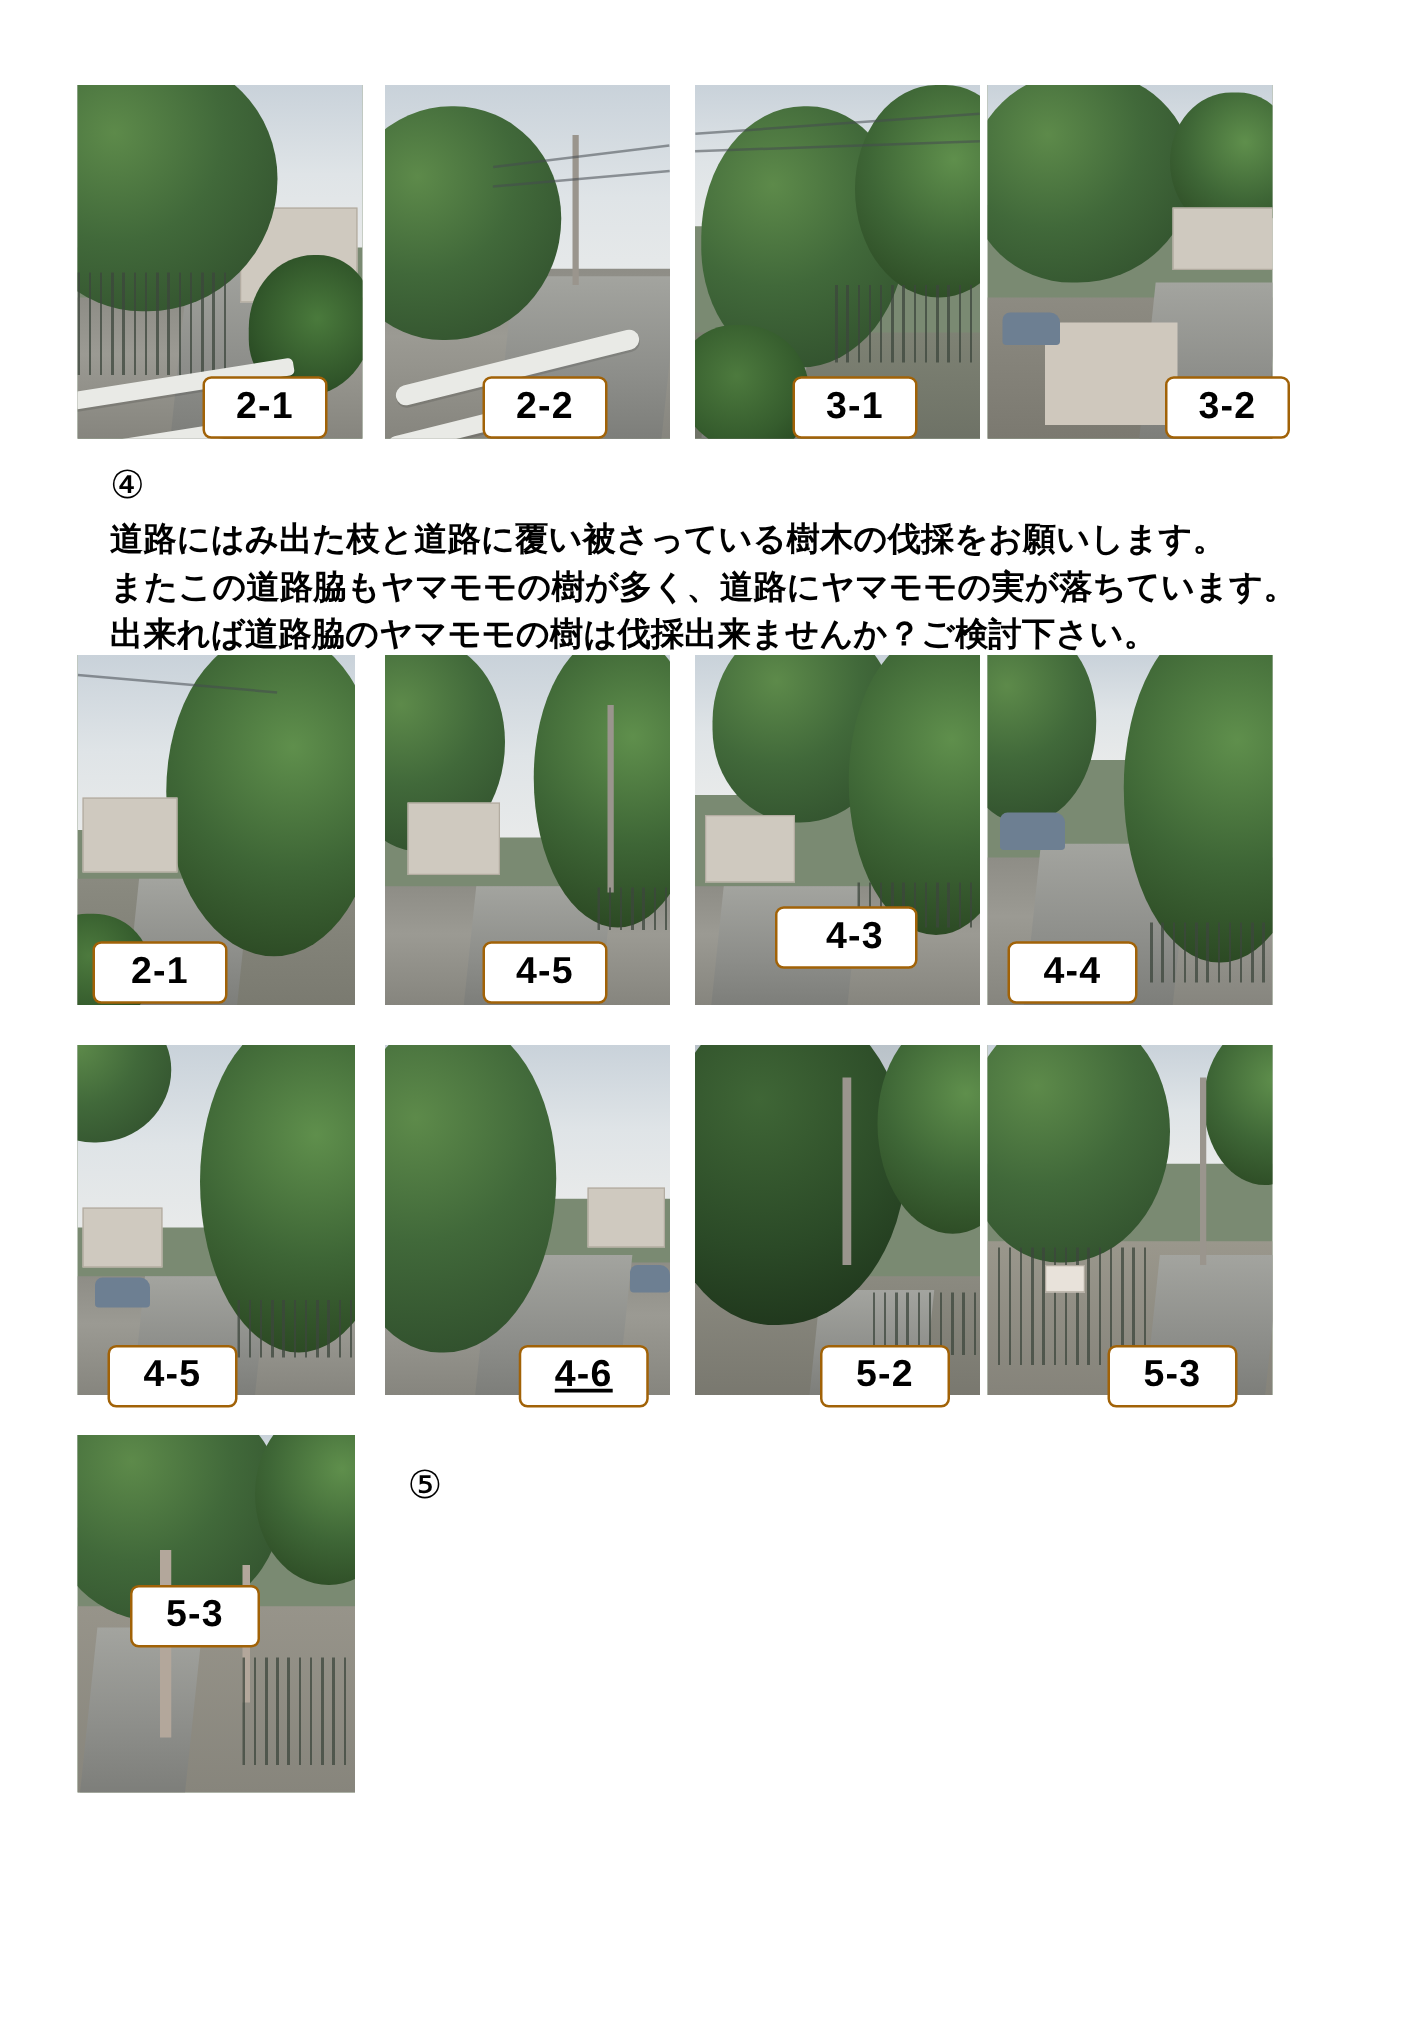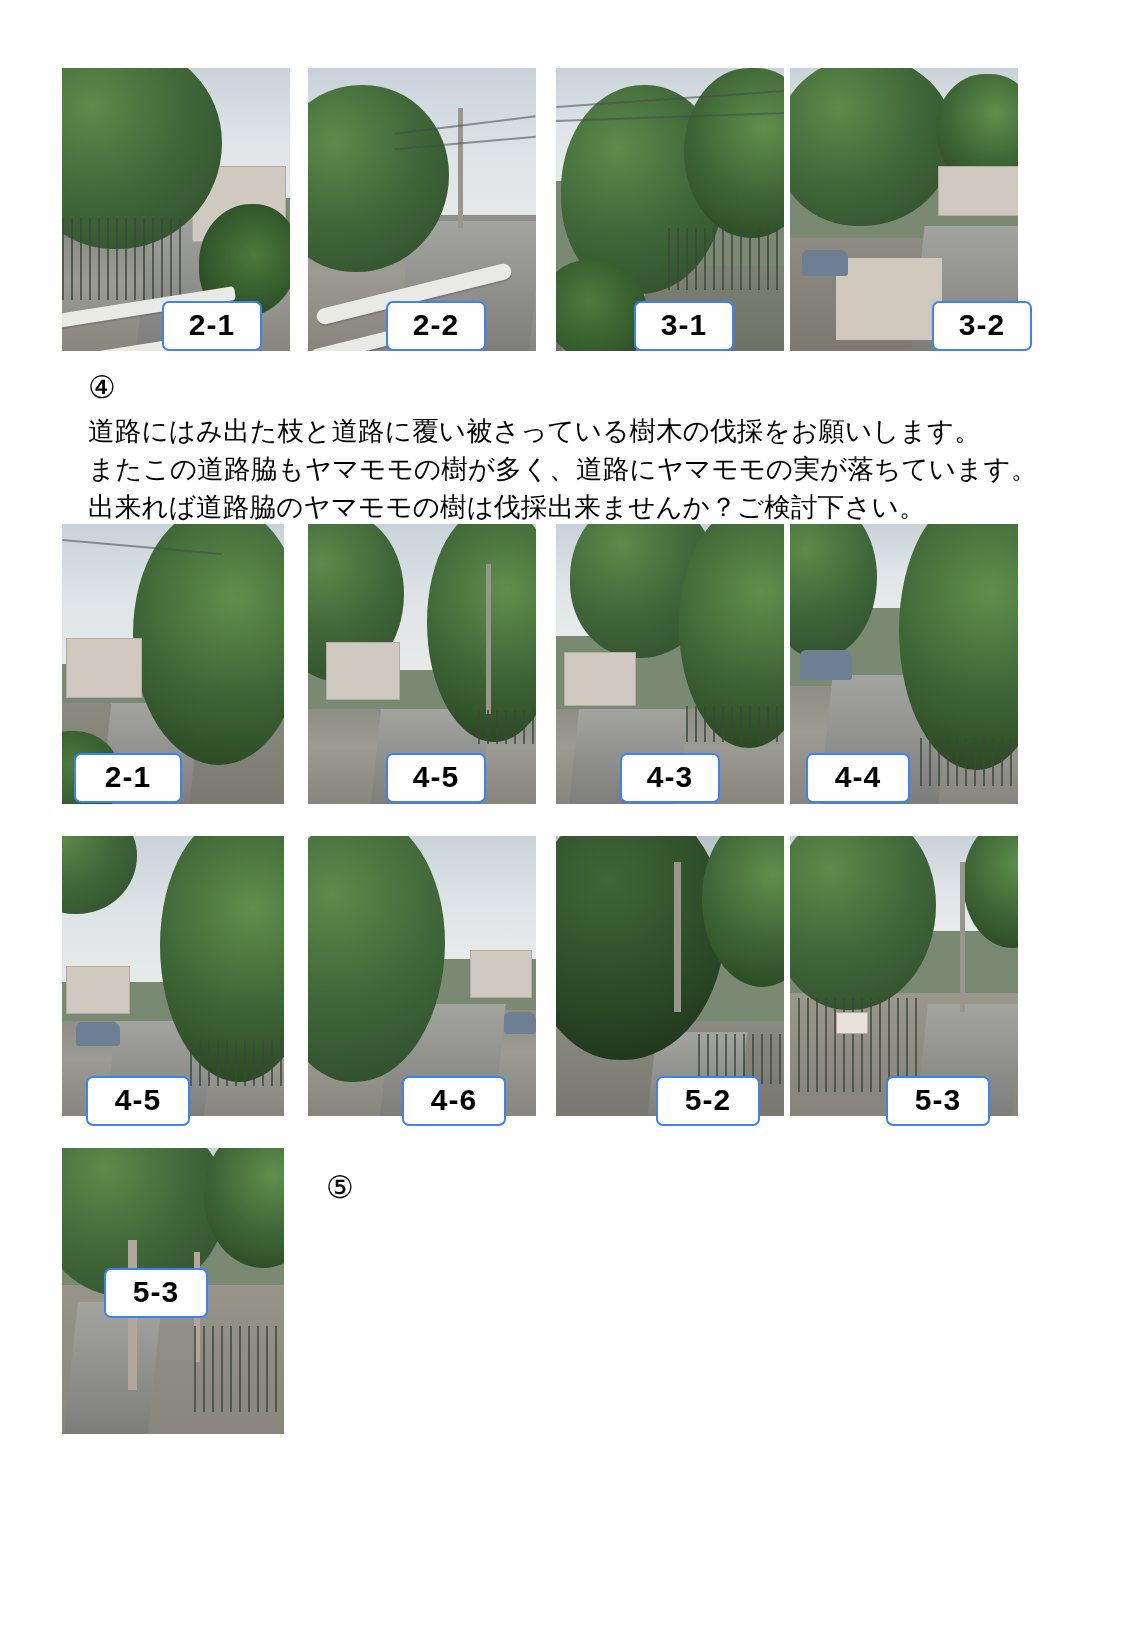--- a/index.html
+++ b/index.html
@@ -118,21 +118,21 @@
   .photo .wall {
     position: absolute;
     background: #cfc8bd;
     border: 1px solid #b6ae a2;
   }
 
   
   .chip {
     position: absolute;
     background: #ffffff;
-    border: 2px solid #3b82f6;
+    border: 2px solid #a16207;
     border-radius: 7px;
     color: #000;
     font-size: 30px;
     font-weight: bold;
     letter-spacing: 1px;
     text-align: center;
     line-height: 44px;
     height: 46px;
     min-width: 96px;
     font-family: "Liberation Sans", sans-serif;
@@ -204,21 +204,21 @@
     <div class="road" style="left:56%;width:44%;height:44%;"></div>
     <div class="canopyL" style="left:-6%;top:-4%;width:78%;height:60%;"></div>
     <div class="canopyR" style="right:-8%;top:2%;width:44%;height:40%;"></div>
     <div class="house" style="left:148px;top:98px;width:80px;height:48px;"></div>
     <div class="wall" style="left:46px;top:190px;width:106px;height:82px;"></div>
     <div class="car" style="left:12px;top:182px;width:46px;height:26px;"></div>
   </div>
   <div class="chip" style="left:896px; top:301px; width:96px;margin-left:36px;">3-2</div>
 
   <div class="marker" style="left:88px; top:368px;">④</div>
-  <div class="para" style="left:88px; top:412px; width:960px;">道路にはみ出た枝と道路に覆い被さっている樹木の伐採をお願いします。
+  <div class="para" style="left:88px; top:412px; width:960px;font-weight:bold;">道路にはみ出た枝と道路に覆い被さっている樹木の伐採をお願いします。
 またこの道路脇もヤマモモの樹が多く、道路にヤマモモの実が落ちています。
 出来れば道路脇のヤマモモの樹は伐採出来ませんか？ご検討下さい。</div>
 
   <div class="photo" style="left:62px; top:524px; width:222px; height:280px;">
     <div class="sky" style="height:50%;"></div>
     <div class="ground" style="height:36%;background:linear-gradient(to bottom,#8a8a80,#7a7a70);"></div>
     <div class="road" style="left:20%;width:40%;height:36%;"></div>
     <div class="canopyR" style="right:-8%;top:-6%;width:76%;height:92%;"></div>
     <div class="house" style="left:4px;top:114px;width:74px;height:58px;"></div>
     <div class="wire" style="left:0;top:22px;width:160px;transform:rotate(5deg);"></div>
@@ -240,21 +240,21 @@
 
   <div class="photo" style="left:556px; top:524px; width:228px; height:280px;">
     <div class="sky" style="height:40%;"></div>
     <div class="ground" style="height:34%;"></div>
     <div class="road" style="left:8%;width:48%;height:34%;"></div>
     <div class="canopyL" style="left:6%;top:-10%;width:64%;height:58%;"></div>
     <div class="canopyR" style="right:-14%;top:-6%;width:60%;height:86%;"></div>
     <div class="house" style="left:8px;top:128px;width:70px;height:52px;"></div>
     <div class="fence" style="left:130px;top:182px;width:96px;height:36px;"></div>
   </div>
-  <div class="chip" style="left:620px; top:753px; width:96px;">4-3</div>
+  <div class="chip" style="left:620px; top:725px; width:96px;padding-left:14px;">4-3</div>
 
   <div class="photo" style="left:790px; top:524px; width:228px; height:280px;">
     <div class="sky" style="height:30%;"></div>
     <div class="ground" style="height:42%;"></div>
     <div class="road" style="left:16%;width:52%;height:46%;"></div>
     <div class="canopyL" style="left:-10%;top:-8%;width:48%;height:56%;"></div>
     <div class="canopyR" style="right:-14%;top:-10%;width:66%;height:98%;"></div>
     <div class="car" style="left:10px;top:126px;width:52px;height:30px;"></div>
     <div class="fence" style="left:130px;top:214px;width:98px;height:48px;"></div>
   </div>
@@ -273,21 +273,21 @@
   <div class="chip" style="left:86px; top:1076px; width:100px;">4-5</div>
 
   <div class="photo" style="left:308px; top:836px; width:228px; height:280px;">
     <div class="sky" style="height:44%;"></div>
     <div class="ground" style="height:38%;"></div>
     <div class="road" style="left:34%;width:50%;height:40%;"></div>
     <div class="canopyL" style="left:-16%;top:-8%;width:76%;height:96%;"></div>
     <div class="house" style="left:162px;top:114px;width:60px;height:46px;"></div>
     <div class="car" style="left:196px;top:176px;width:32px;height:22px;"></div>
   </div>
-  <div class="chip" style="left:402px; top:1076px; width:100px;">4-6</div>
+  <div class="chip" style="left:415px; top:1076px; width:100px;text-decoration:underline;">4-6</div>
 
   <div class="photo" style="left:556px; top:836px; width:228px; height:280px;">
     <div class="sky" style="height:30%;background:linear-gradient(to bottom,#b9c2c9,#d3d8da);"></div>
     <div class="ground" style="height:34%;background:linear-gradient(to bottom,#8b8a80,#79786f);"></div>
     <div class="road" style="left:42%;width:40%;height:30%;"></div>
     <div class="canopyL" style="left:-12%;top:-12%;width:86%;height:92%;background:radial-gradient(circle at 40% 30%,#3f6636 0%,#2b4a27 55%,#1b2f18 100%);"></div>
     <div class="canopyR" style="right:-16%;top:-8%;width:52%;height:62%;"></div>
     <div class="pole" style="left:118px;top:26px;height:150px;width:7px;"></div>
     <div class="fence" style="left:142px;top:198px;width:86px;height:50px;"></div>
   </div>

